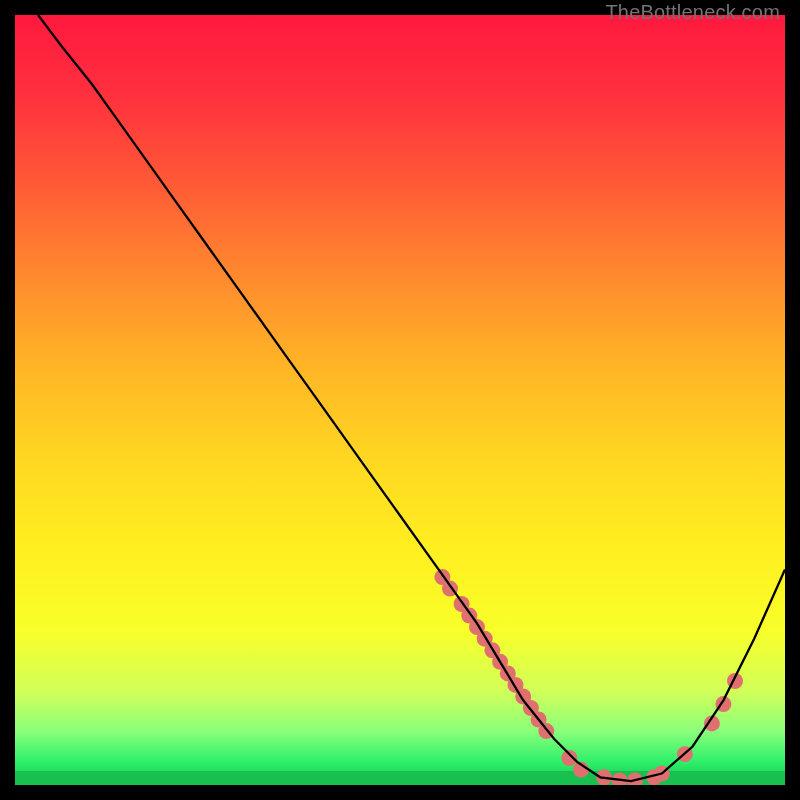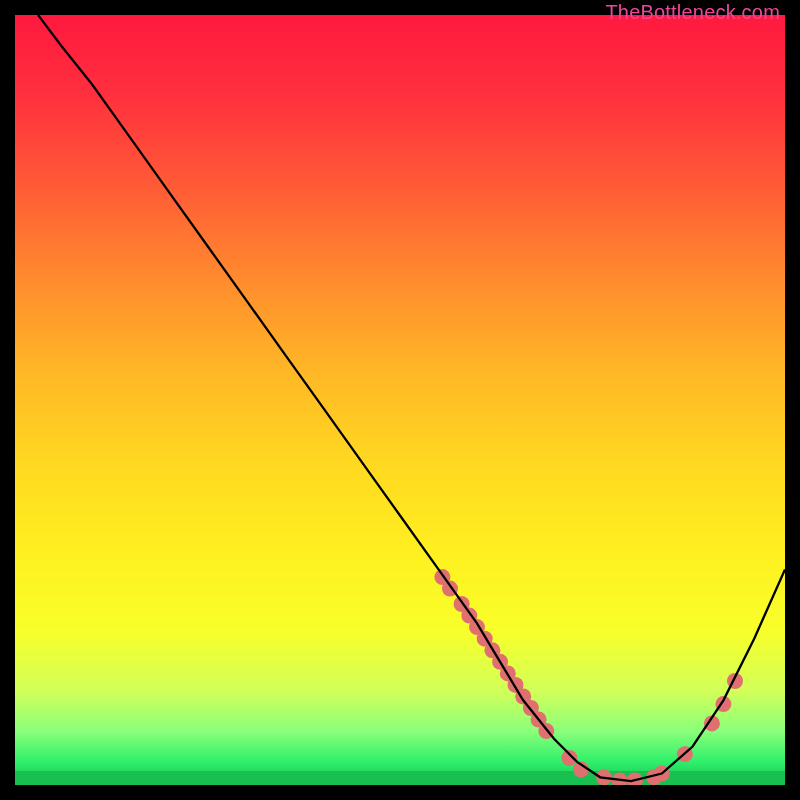--- a/index.html
+++ b/index.html
@@ -53,21 +53,21 @@
     left: 0;
     top: 0;
   }
   .watermark {
     position: absolute;
     top: 1px;
     right: 20px;
     font-family: Arial, Helvetica, sans-serif;
     font-size: 20px;
     font-weight: 500;
-    color: #ec4899;
+    color: #737373;
     letter-spacing: 0.2px;
   }
 </style>
 </head>
 <body>
 
 <div class="frame">
   <div class="gradient"></div>
   <div class="green-band"></div>
 

